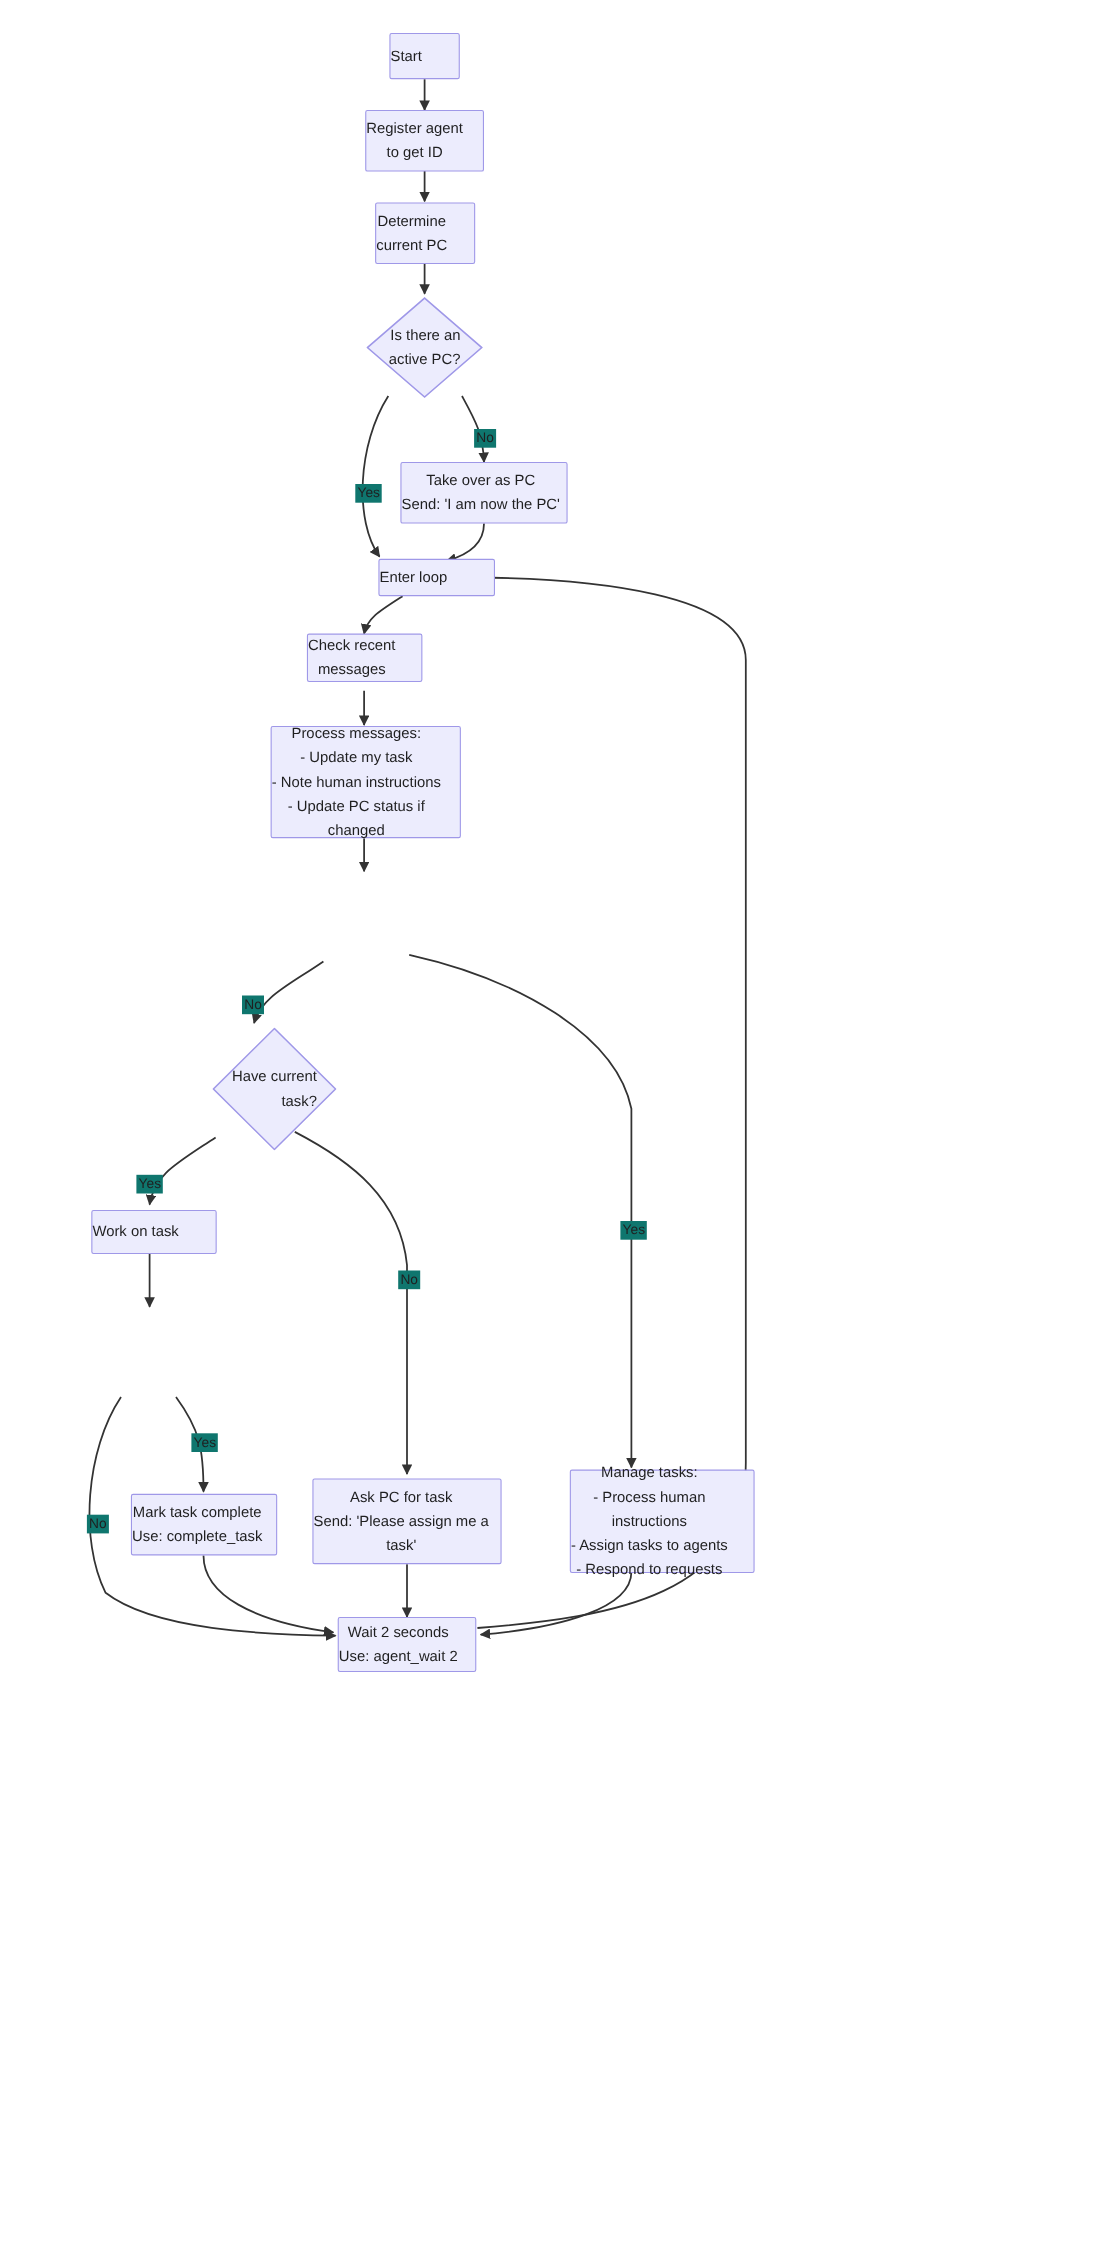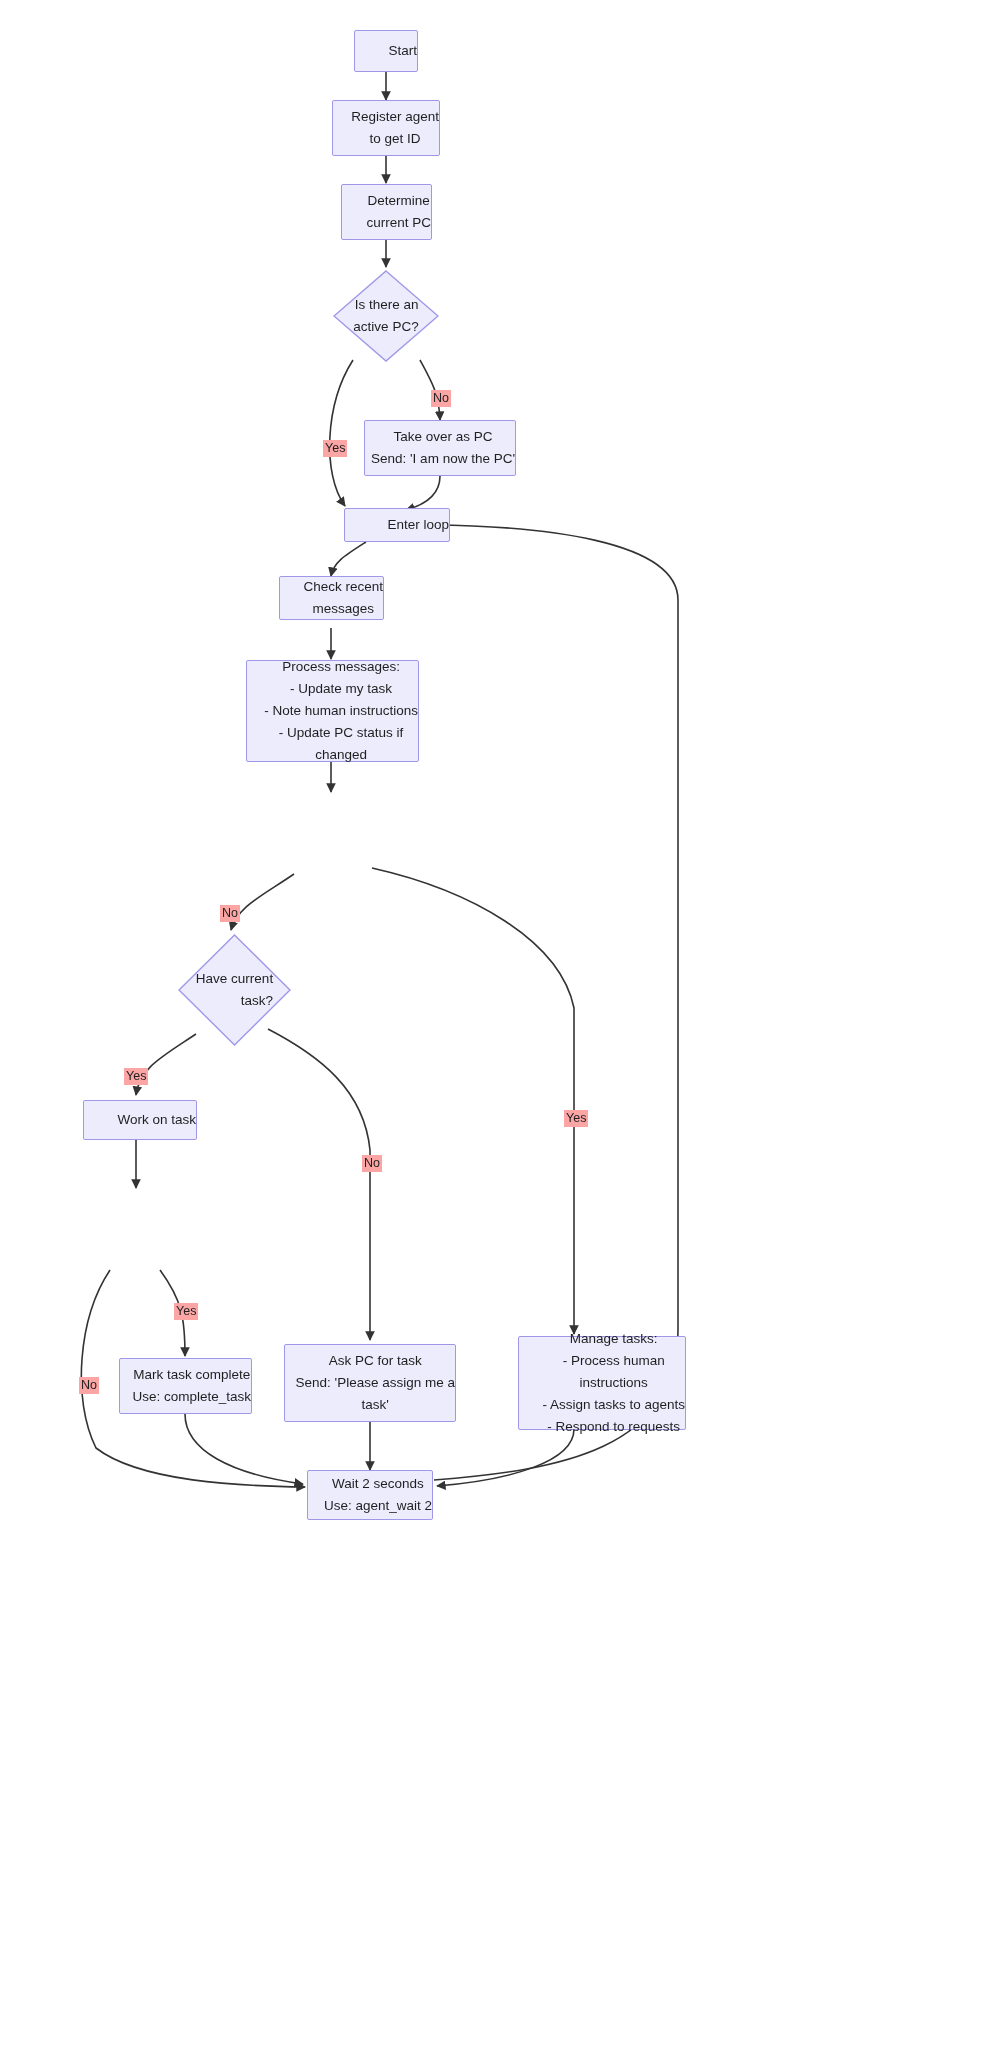--- a/index.html
+++ b/index.html
@@ -21,21 +21,21 @@
     position: absolute;
     left: 0; top: 0;
     width: 1008px;
     height: 2046px;
   }
   .node {
     position: absolute;
     box-sizing: border-box;
     display: flex;
     align-items: center;
-    justify-content: flex-end;
+    justify-content: flex-start;
     text-align: center;
     color: #1f1f20;
     font-size: 13.5px;
     line-height: 1.62;
     z-index: 3;
   }
   .rect {
     background: #ececfd;
     border: 1px solid #9f98e8;
     border-radius: 2px;
@@ -59,21 +59,21 @@
     align-items: center;
     justify-content: center;
     text-align: right;
     color: #1f1f20;
     font-size: 13.5px;
     line-height: 1.62;
     pointer-events: none;
   }
   .edge-label {
     position: absolute;
-    background: #fca5a5;
+    background: #0f766e;
     color: #1f1f20;
     font-size: 12.5px;
     line-height: 1.2;
     padding: 1px 2px;
     z-index: 4;
     white-space: nowrap;
   }
   .nlines {
     white-space: pre-line;
   }
@@ -171,21 +171,21 @@
 
   <div class="node rect" style="left:246px; top:660px; width:173px; height:102px;">
     <span class="nlines">Process messages:
 - Update my task
 - Note human instructions
 - Update PC status if
 changed</span>
   </div>
 
 
-  <div class="diamond-wrap" style="left:178px; top:934px; width:113px; height:112px;">
+  <div class="diamond-wrap" style="left:193px; top:934px; width:113px; height:112px;">
     <svg class="diamond-shape" viewBox="0 0 113 112" preserveAspectRatio="none">
       <polygon points="56.5,1 112,56 56.5,111 1,56" fill="#ececfd" stroke="#9f98e8" stroke-width="1.4"></polygon>
     </svg>
     <div class="diamond-label nlines">Have current
 task?</div>
   </div>
 
   <div class="node rect" style="left:83px; top:1100px; width:114px; height:40px;">
     <span class="nlines">Work on task</span>
   </div>

